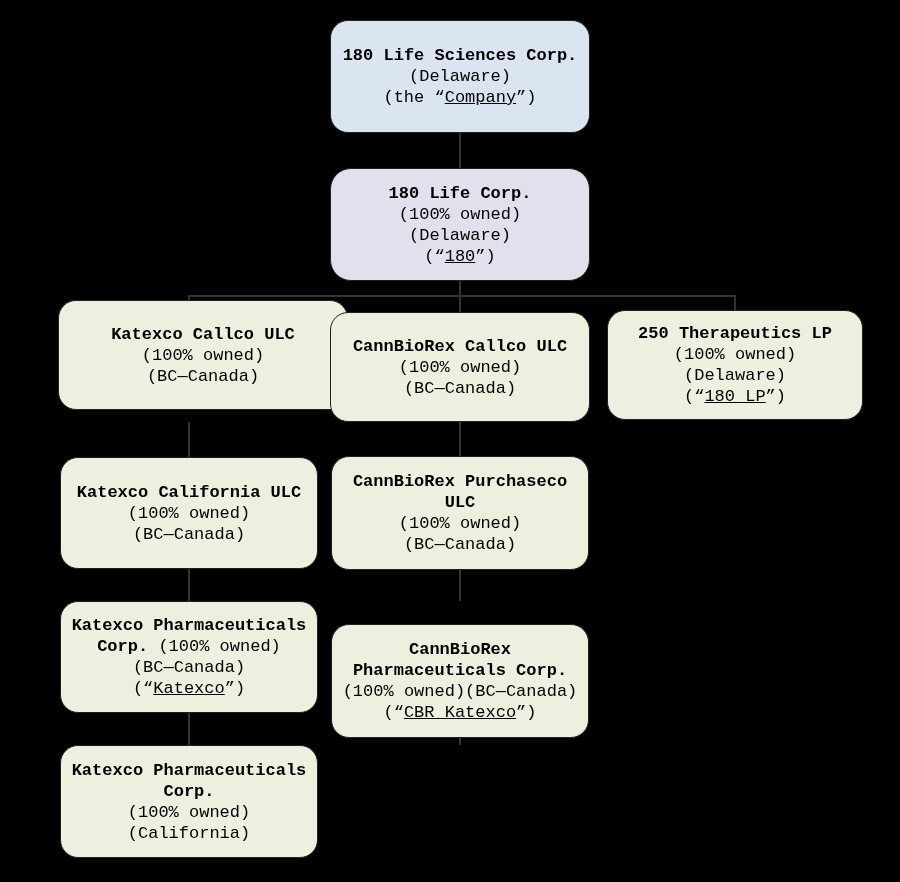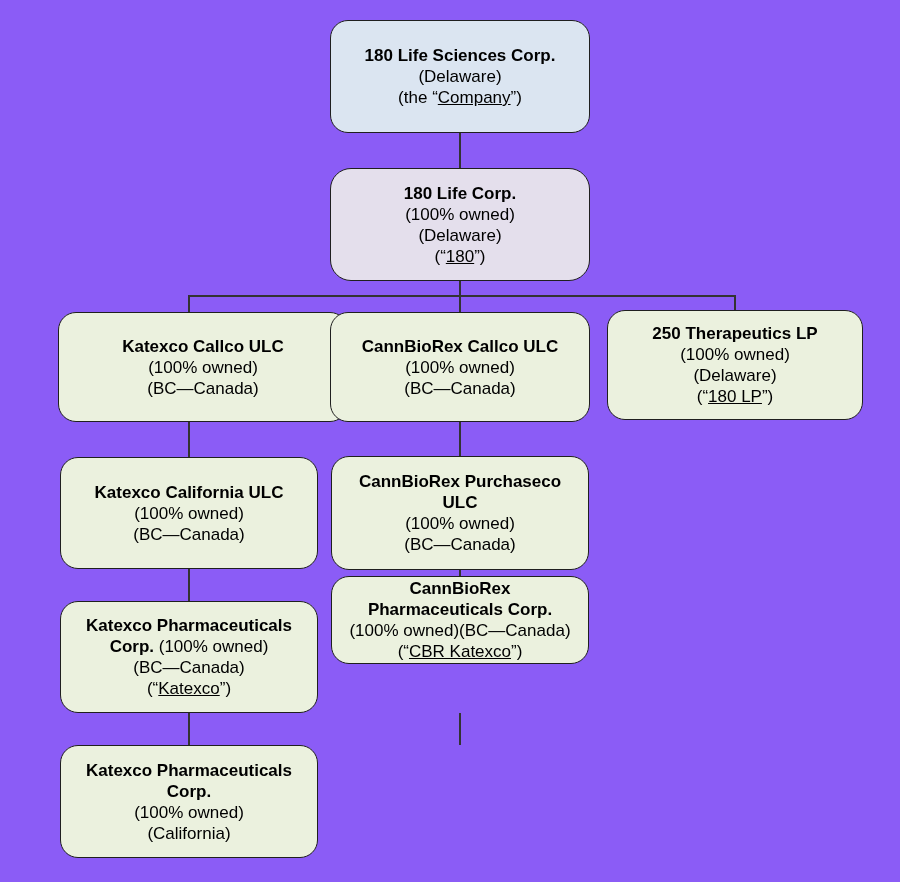--- a/index.html
+++ b/index.html
@@ -1,21 +1,21 @@
 <!DOCTYPE html>
 <html style="--parent_fill: #dbe5f1; --intermediate_fill: #e4dfec; --subsidiary_fill: #ebf1de; --border: #1f1f1f; --connector: #333333;"><head>
 <meta charset="utf-8">
 <style>
   html, body { margin: 0; padding: 0; background: #ffffff; }
   .canvas {
     position: relative;
     width: 900px;
     height: 882px;
-    background: #8b5cf6;
-    font-family: Liberation Sans, sans-serif;
+    background: #000000;
+    font-family: Liberation Mono, monospace;
     color: #000000;
   }
   .box {
     position: absolute;
     box-sizing: border-box;
     border: 1.5px solid var(--border, #1f1f1f);
     border-radius: 18px;
     display: flex;
     flex-direction: column;
     justify-content: center;
@@ -66,21 +66,21 @@
     <div class="l"><span>(the “</span><span class="u">Company</span><span>”)</span></div>
   </div>
 
   <div class="box fill-purple" style="left:330px;top:168px;width:260px;height:113px">
     <div class="t">180 Life Corp.</div>
     <div class="l">(100% owned)</div>
     <div class="l">(Delaware)</div>
     <div class="l"><span>(“</span><span class="u">180</span><span>”)</span></div>
   </div>
 
-  <div class="box fill-green" style="left:58px;top:312px;width:290px;height:110px">
+  <div class="box fill-green" style="left:58px;top:300px;width:290px;height:110px">
     <div class="t">Katexco Callco ULC</div>
     <div class="l">(100% owned)</div>
     <div class="l">(BC—Canada)</div>
   </div>
 
   <div class="box fill-green" style="left:330px;top:312px;width:260px;height:110px">
     <div class="t">CannBioRex Callco ULC</div>
     <div class="l">(100% owned)</div>
     <div class="l">(BC—Canada)</div>
   </div>
@@ -105,21 +105,21 @@
     <div class="l">(BC—Canada)</div>
   </div>
 
   <div class="box fill-green" style="left:60px;top:601px;width:258px;height:112px">
     <div class="t">Katexco Pharmaceuticals</div>
     <div class="l"><span class="b">Corp.</span><span> (100% owned)</span></div>
     <div class="l">(BC—Canada)</div>
     <div class="l"><span>(“</span><span class="u">Katexco</span><span>”)</span></div>
   </div>
 
-  <div class="box fill-green" style="left:331px;top:576px;width:258px;height:88px">
+  <div class="box fill-green" style="left:331px;top:624px;width:258px;height:114px">
     <div class="t">CannBioRex</div>
     <div class="t">Pharmaceuticals Corp.</div>
     <div class="l">(100% owned)(BC—Canada)</div>
     <div class="l"><span>(“</span><span class="u">CBR Katexco</span><span>”)</span></div>
   </div>
 
   <div class="box fill-green" style="left:60px;top:745px;width:258px;height:113px">
     <div class="t">Katexco Pharmaceuticals</div>
     <div class="t">Corp.</div>
     <div class="l">(100% owned)</div>

